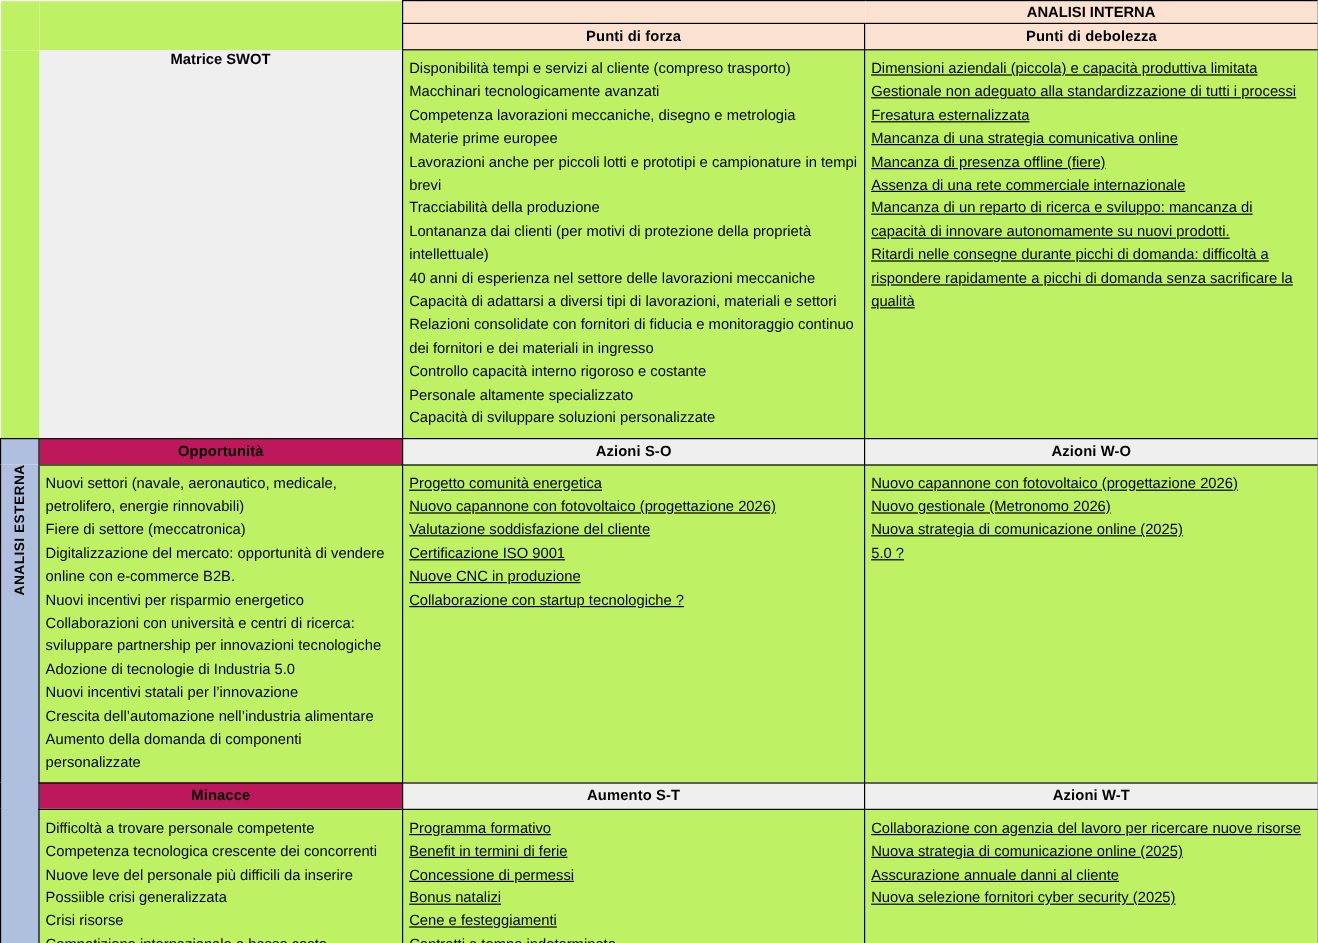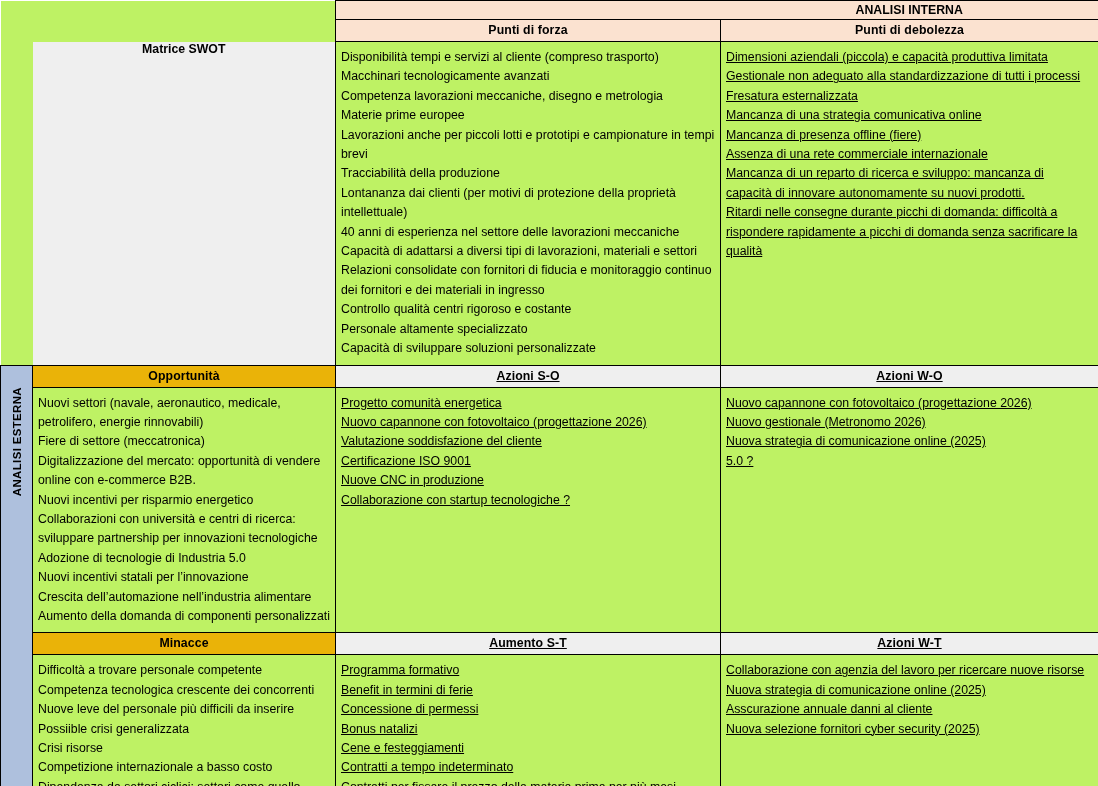--- a/index.html
+++ b/index.html
@@ -33,22 +33,22 @@
   .col-rail   { width: 32px; }
   .col-left   { width: 303px; }
   .col-mid    { width: 385px; }
   .col-right  { width: 378px; }
 
   
   .bd-all   { border: 1px solid #000000; }
 
   
   .fill-peach { background: #fbe2d0; }
-  .fill-blue  { background: #eab308; }
-  .fill-gray  { background: #efefef; text-decoration: underline; }
+  .fill-blue  { background: #be185d; }
+  .fill-gray  { background: #efefef; }
   .fill-white { background: #bef264; }
 
   
   .hdr {
     text-align: center;
     font-weight: bold;
     font-size: 12.6px;
     letter-spacing: 0.1px;
     height: 20px;
     line-height: 20px;
@@ -142,21 +142,21 @@
         <div class="ln">Disponibilità tempi e servizi al cliente (compreso trasporto)</div>
         <div class="ln">Macchinari tecnologicamente avanzati</div>
         <div class="ln">Competenza lavorazioni meccaniche, disegno e metrologia</div>
         <div class="ln">Materie prime europee</div>
         <div class="ln">Lavorazioni anche per piccoli lotti e prototipi e campionature in tempi brevi</div>
         <div class="ln">Tracciabilità della produzione</div>
         <div class="ln">Lontananza dai clienti (per motivi di protezione della proprietà intellettuale)</div>
         <div class="ln">40 anni di esperienza nel settore delle lavorazioni meccaniche</div>
         <div class="ln">Capacità di adattarsi a diversi tipi di lavorazioni, materiali e settori</div>
         <div class="ln">Relazioni consolidate con fornitori di fiducia e monitoraggio continuo dei fornitori e dei materiali in ingresso</div>
-        <div class="ln">Controllo qualità centri rigoroso e costante</div>
+        <div class="ln">Controllo capacità interno rigoroso e costante</div>
         <div class="ln">Personale altamente specializzato</div>
         <div class="ln">Capacità di sviluppare soluzioni personalizzate</div>
       </div>
     </td>
     <td class="fill-white bd-all mid-center">
       <div class="lines wrapmode">
         <div class="ln">Dimensioni aziendali (piccola) e capacità produttiva limitata</div>
         <div class="ln">Gestionale non adeguato alla standardizzazione di tutti i processi</div>
         <div class="ln">Fresatura esternalizzata</div>
         <div class="ln">Mancanza di una strategia comunicativa online</div>
@@ -182,21 +182,21 @@
     <td class="fill-white bd-all">
       <div class="lines wrapmode">
         <div class="ln">Nuovi settori (navale, aeronautico, medicale, petrolifero, energie rinnovabili)</div>
         <div class="ln">Fiere di settore (meccatronica)</div>
         <div class="ln">Digitalizzazione del mercato: opportunità di vendere online con e-commerce B2B.</div>
         <div class="ln">Nuovi incentivi per risparmio energetico</div>
         <div class="ln">Collaborazioni con università e centri di ricerca: sviluppare partnership per innovazioni tecnologiche</div>
         <div class="ln">Adozione di tecnologie di Industria 5.0</div>
         <div class="ln">Nuovi incentivi statali per l’innovazione</div>
         <div class="ln">Crescita dell’automazione nell’industria alimentare</div>
-        <div class="ln">Aumento della domanda di componenti personalizzati</div>
+        <div class="ln">Aumento della domanda di componenti personalizzate</div>
       </div>
     </td>
     <td class="fill-white bd-all mid-center">
       <div class="lines wrapmode">
         <div class="ln">Progetto comunità energetica</div>
         <div class="ln">Nuovo capannone con fotovoltaico (progettazione 2026)</div>
         <div class="ln">Valutazione soddisfazione del cliente</div>
         <div class="ln">Certificazione ISO 9001</div>
         <div class="ln">Nuove CNC in produzione</div>
         <div class="ln">Collaborazione con startup tecnologiche ?</div>

